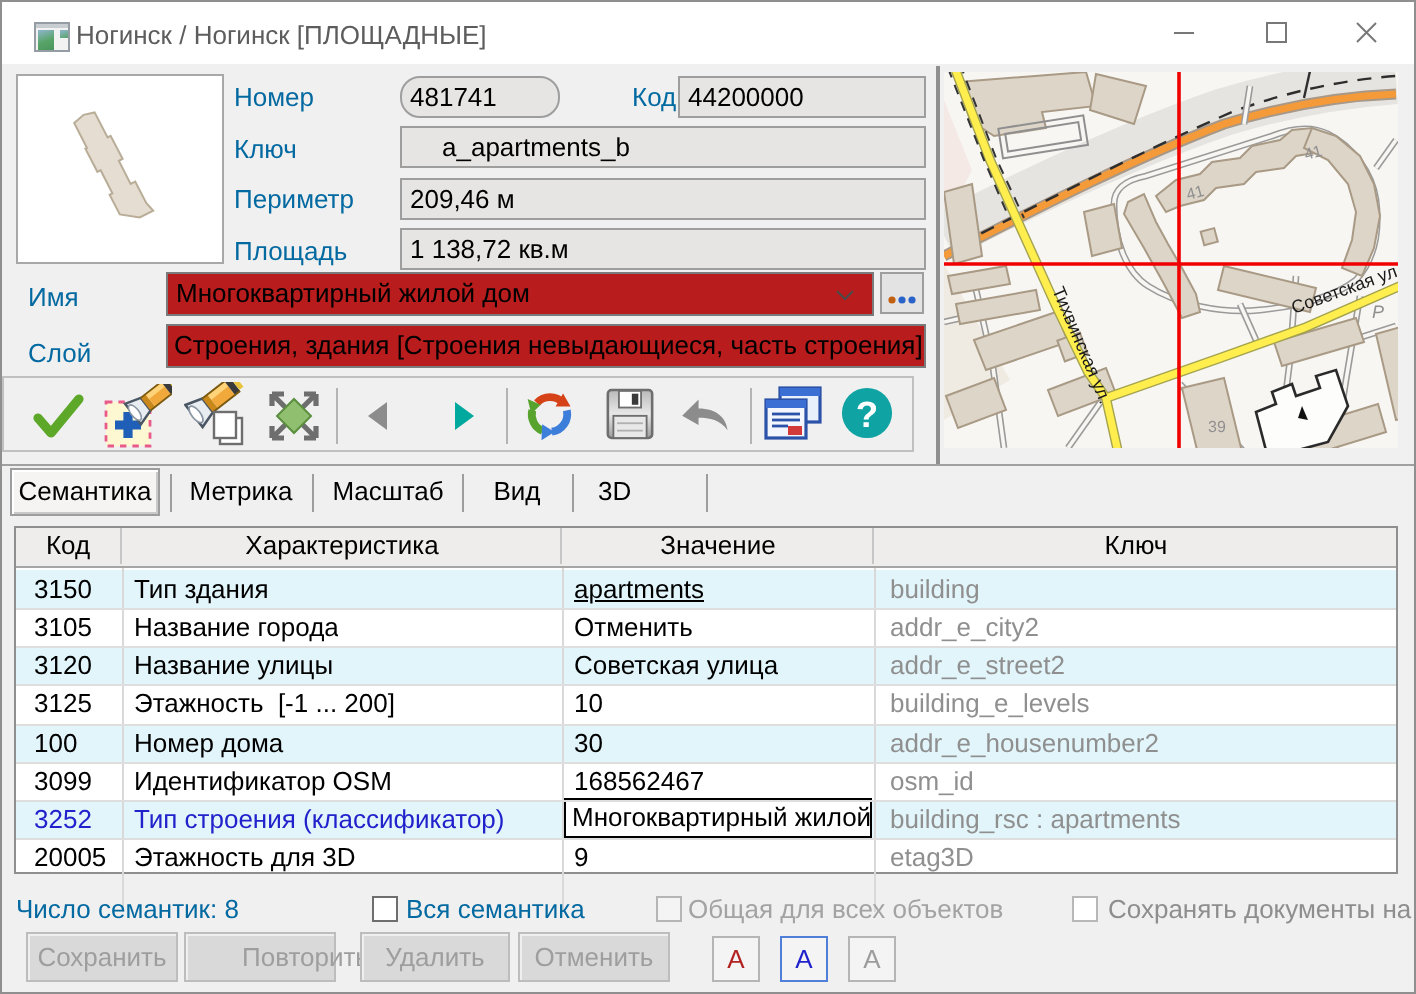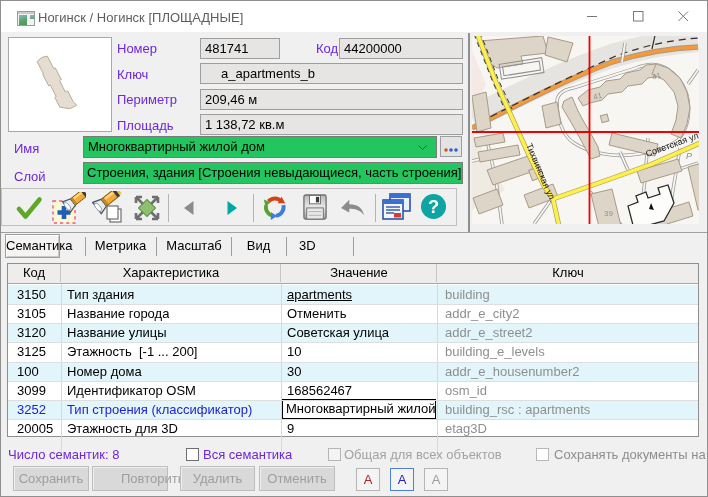--- a/index.html
+++ b/index.html
@@ -8,23 +8,23 @@
 .win { position:absolute; left:0; top:0; width:708px; height:497px; border:1px solid #8f8f8f; background:#f0f0f0; }
 .titlebar { position:absolute; left:1px; top:1px; width:706px; height:31px; background:#ffffff; }
 .title-text { position:absolute; left:37px; top:9px; font-size:13px; color:#5d5d5d; }
 .ticon { position:absolute; left:16px; top:10px; width:18px; height:15px; border:1px solid #959ca3; background:#f2f2f2; box-shadow:inset 0 2px 0 #c8cdd2; }
 .ticon .m1 { position:absolute; left:1px; top:3px; width:8px; height:10px; background:linear-gradient(160deg,#8fb6d0 0%,#58a468 55%,#49955c 100%); }
 .ticon .m2 { position:absolute; left:12px; top:3px; width:4px; height:4px; background:linear-gradient(160deg,#8fb6d0,#58a468); }
 .capbtn { position:absolute; top:1px; width:46px; height:30px; color:#4a4a4a; }
 .capbtn svg { position:absolute; left:18px; top:10px; }
 
 .preview { position:absolute; left:8px; top:37px; width:104px; height:95px; background:#fff; border:1px solid #a8a8a8; }
-.lbl { position:absolute; font-size:13px; color:#6d28d9; }
+.lbl { position:absolute; font-size:13px; color:#0369a1; }
 .ro { position:absolute; height:21px; background:#e6e5e3; border:1px solid #9e9e9e; font-size:13px; line-height:19px; padding-left:4px; color:#000; }
-.wi { position:absolute; height:22px; background:#22c55e; border:1px solid #7b7b7b; font-size:13px; line-height:20px; padding-left:4px; color:#000; white-space:nowrap; overflow:hidden; }
+.wi { position:absolute; height:22px; background:#b91c1c; border:1px solid #7b7b7b; font-size:13px; line-height:20px; padding-left:4px; color:#000; white-space:nowrap; overflow:hidden; }
 .dots { position:absolute; left:440px; top:136px; width:22px; height:21px; background:#e3e3e3; border:1px solid #9e9e9e; text-align:center; }
 
 .toolbar { position:absolute; left:1px; top:188px; width:456px; height:38px; background:#f0f0f0; border:1px solid #c0c0c0; }
 .tsep { position:absolute; top:5px; width:1px; height:28px; background:#b4b4b4; }
 
 .tabbar { position:absolute; left:1px; top:232px; width:706px; height:25px; background:#f0f0f0; border-top:1px solid #a0a0a0; }
 .tab { position:absolute; top:2px; height:22px; font-size:13px; text-align:center; color:#000; line-height:22px; }
 .tab.active { background:#f5f4f2; border:1px solid #9d9d9d; box-shadow:inset 1px 1px 0 #fff, inset -1px -1px 0 #c9c9c9; top:1px; height:24px; line-height:22px; }
 .tabsep { position:absolute; top:4px; width:1px; height:19px; background:#9d9d9d; }
 
@@ -75,21 +75,21 @@
 <path d="M 28.1 23.5 L 32.8 19.4 L 38.3 18.2 L 44.8 30.7 L 46.3 29.9 L 52.3 41.4 L 50.4 42.4 L 56.3 54.0 L 58.6 52.8 L 64.1 63.5 L 67.6 67.3 L 60.9 70.7 L 50.9 69.2 L 45.8 59.4 L 47.2 58.7 L 41.3 47.1 L 39.7 47.9 L 33.7 36.4 L 34.5 36.0 Z" fill="#e5ddd1" stroke="#b9ad98" stroke-width="1"></path>
 </svg>
 </div>
 
 <div class="lbl" style="left:117px; top:41px;">Номер</div>
 <div class="lbl" style="left:117px; top:67px;">Ключ</div>
 <div class="lbl" style="left:117px; top:92px;">Периметр</div>
 <div class="lbl" style="left:117px; top:118px;">Площадь</div>
 <div class="lbl" style="left:316px; top:41px;">Код</div>
 
-<div class="ro" style="left:200px; top:38px; width:80px;">481741</div>
+<div class="ro" style="left:200px; top:38px; width:80px;border-radius:10px;">481741</div>
 <div class="ro" style="left:339px; top:38px; width:124px;">44200000</div>
 <div class="ro" style="left:200px; top:63px; width:263px;padding-left:20px;">a_apartments_b</div>
 <div class="ro" style="left:200px; top:89px; width:263px;">209,46 м</div>
 <div class="ro" style="left:200px; top:114px; width:263px;">1 138,72 кв.м</div>
 
 <div class="lbl" style="left:14px; top:141px;">Имя</div>
 <div class="lbl" style="left:14px; top:169px;">Слой</div>
 <div class="wi" style="left:83px; top:136px; width:354px;">Многоквартирный жилой дом
   <svg width="9" height="6" style="position:absolute; right:9px; top:8px;">
       <path d="M0.5 0.5 L4.5 4.5 L8.5 0.5" fill="none" stroke="#4a4a4a" stroke-width="1"></path>
@@ -306,21 +306,21 @@
 
   <text x="526" y="145" font-size="9" fill="#1a1a1a" transform="rotate(67 526 145)" font-family="Liberation Sans">Тихвинская ул.</text>
   <text x="647" y="157" font-size="9" fill="#1a1a1a" transform="rotate(-20 647 157)" font-family="Liberation Sans">Советская ул.</text>
 
   <line x1="472" y1="132" x2="699" y2="132" stroke="#f00000" stroke-width="1.8"></line>
   <line x1="589.5" y1="36" x2="589.5" y2="224" stroke="#f00000" stroke-width="1.8"></line>
 </svg>
 </div>
 
 <div class="tabbar">
-  <div class="tab active" style="left:4px; width:55px;">Семантика</div>
+  <div class="tab active" style="left:4px; width:75px;">Семантика</div>
   <div class="tab" style="left:156px; width:74px;">Масштаб</div>
   <div class="tab" style="left:84px; width:71px;">Метрика</div>
   <div class="tab" style="left:230px; width:55px;">Вид</div>
   <div class="tab" style="left:285px; width:67px; text-align:left; padding-left:13px; box-sizing:border-box;">3D</div>
   <div class="tabsep" style="left:84px;"></div>
   <div class="tabsep" style="left:155px;"></div>
   <div class="tabsep" style="left:230px;"></div>
   <div class="tabsep" style="left:285px;"></div>
   <div class="tabsep" style="left:352px;"></div>
 </div>

